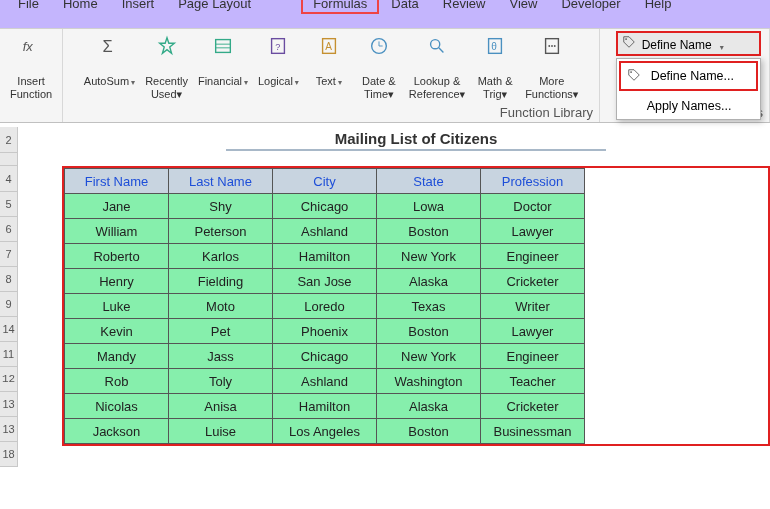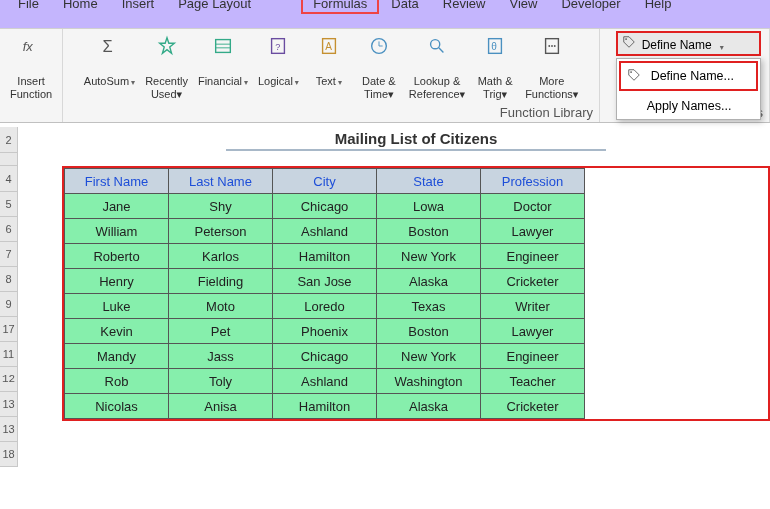--- a/index.html
+++ b/index.html
@@ -200,21 +200,21 @@
 
 <div class="rowheads">
     <div class="rowhead" style="height: 26px;">2</div>
     <div class="rowhead" style="height: 13px;"></div>
     <div class="rowhead" style="height: 26px;">4</div>
     <div class="rowhead" style="height: 25px;">5</div>
     <div class="rowhead" style="height: 25px;">6</div>
     <div class="rowhead" style="height: 25px;">7</div>
     <div class="rowhead" style="height: 25px;">8</div>
     <div class="rowhead" style="height: 25px;">9</div>
-    <div class="rowhead" style="height: 25px;">17</div>
+    <div class="rowhead" style="height: 25px;">14</div>
     <div class="rowhead" style="height: 25px;">11</div>
     <div class="rowhead" style="height: 25px; font-family: Liberation Mono, monospace;">12</div>
     <div class="rowhead" style="height: 25px;">13</div>
     <div class="rowhead" style="height: 25px;">13</div>
     <div class="rowhead" style="height: 25px;">18</div>
   </div>
 
 <div class="sheet-area">
   <div class="title-row">
     <div class="title-text">Mailing List of Citizens</div>
@@ -288,16 +288,23 @@
             <td class="col-d">Washington</td>
             <td class="col-e">Teacher</td>
           </tr>
           <tr>
             <td class="col-a">Nicolas</td>
             <td class="col-b">Anisa</td>
             <td class="col-c">Hamilton</td>
             <td class="col-d">Alaska</td>
             <td class="col-e">Cricketer</td>
           </tr>
+          <tr>
+            <td class="col-a">Jackson</td>
+            <td class="col-b">Luise</td>
+            <td class="col-c">Los Angeles</td>
+            <td class="col-d">Boston</td>
+            <td class="col-e">Businessman</td>
+          </tr>
         </tbody>
     </table>
   </div>
 </div>
 
 </body></html>

